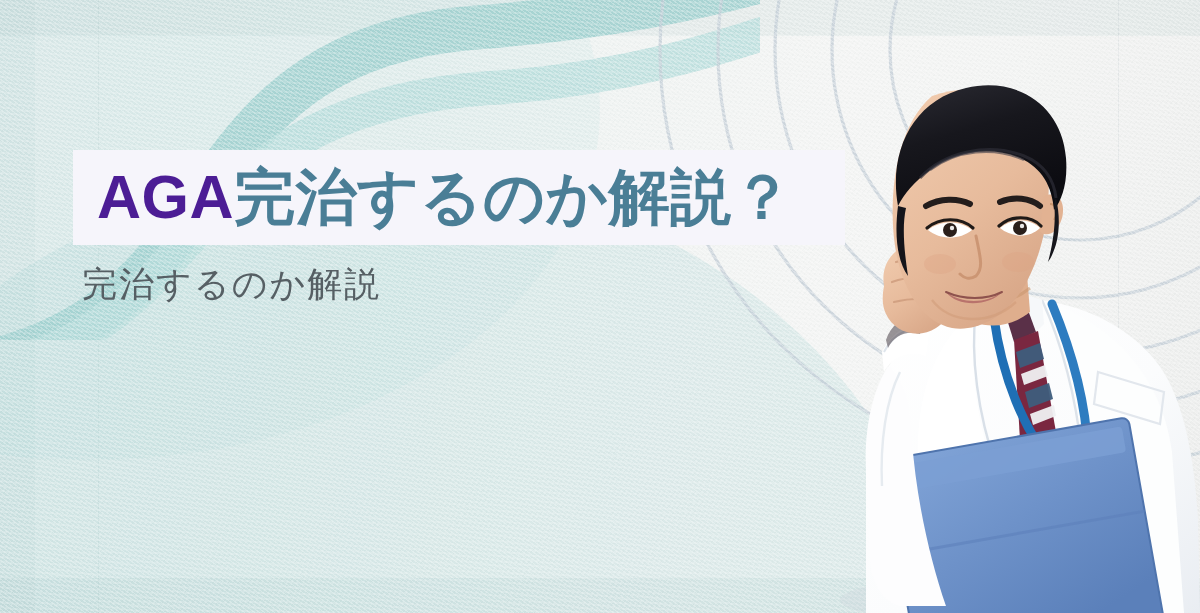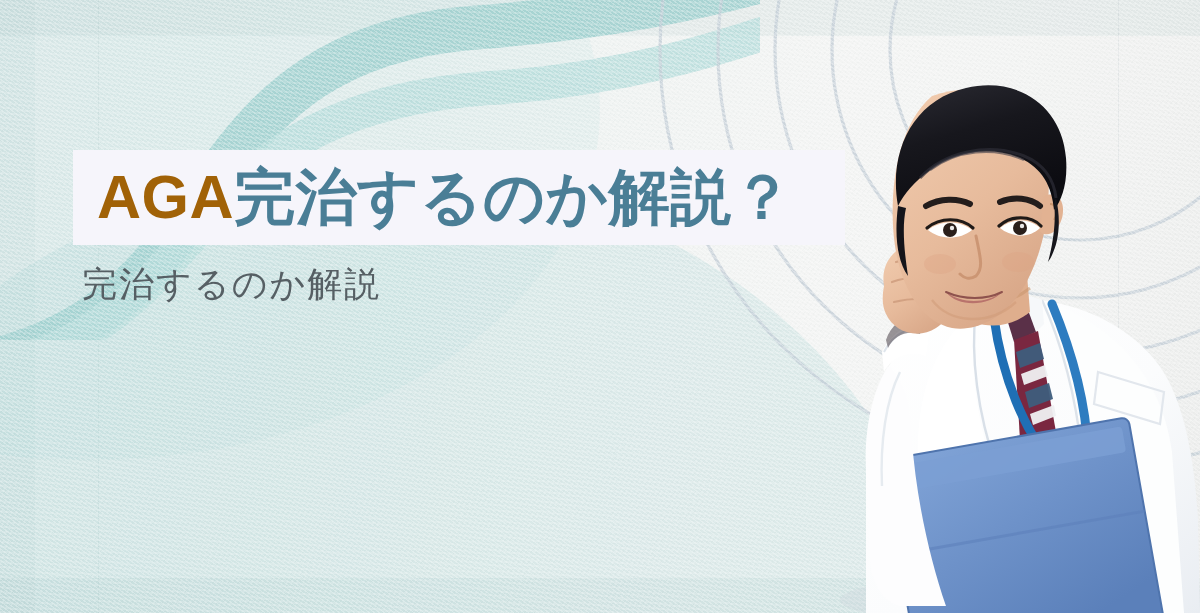--- a/index.html
+++ b/index.html
@@ -76,21 +76,21 @@
   .title-text{
     margin-left:24px;
     font-size:61px;
     line-height:1;
     font-weight:700;
     letter-spacing:.5px;
     white-space:nowrap;
     color:#4a7e96;
     font-family:"Liberation Sans","DejaVu Sans",sans-serif;
   }
-  .title-accent{color:#a16207;}
+  .title-accent{color:#4c1d95;}
 
   .subtitle{
     position:absolute;left:82px;top:266px;
     font-size:35px;line-height:1;font-weight:400;
     letter-spacing:2px;
     color:#565f64;
     white-space:nowrap;
     font-family:"Liberation Sans","DejaVu Sans",sans-serif;
   }
 

